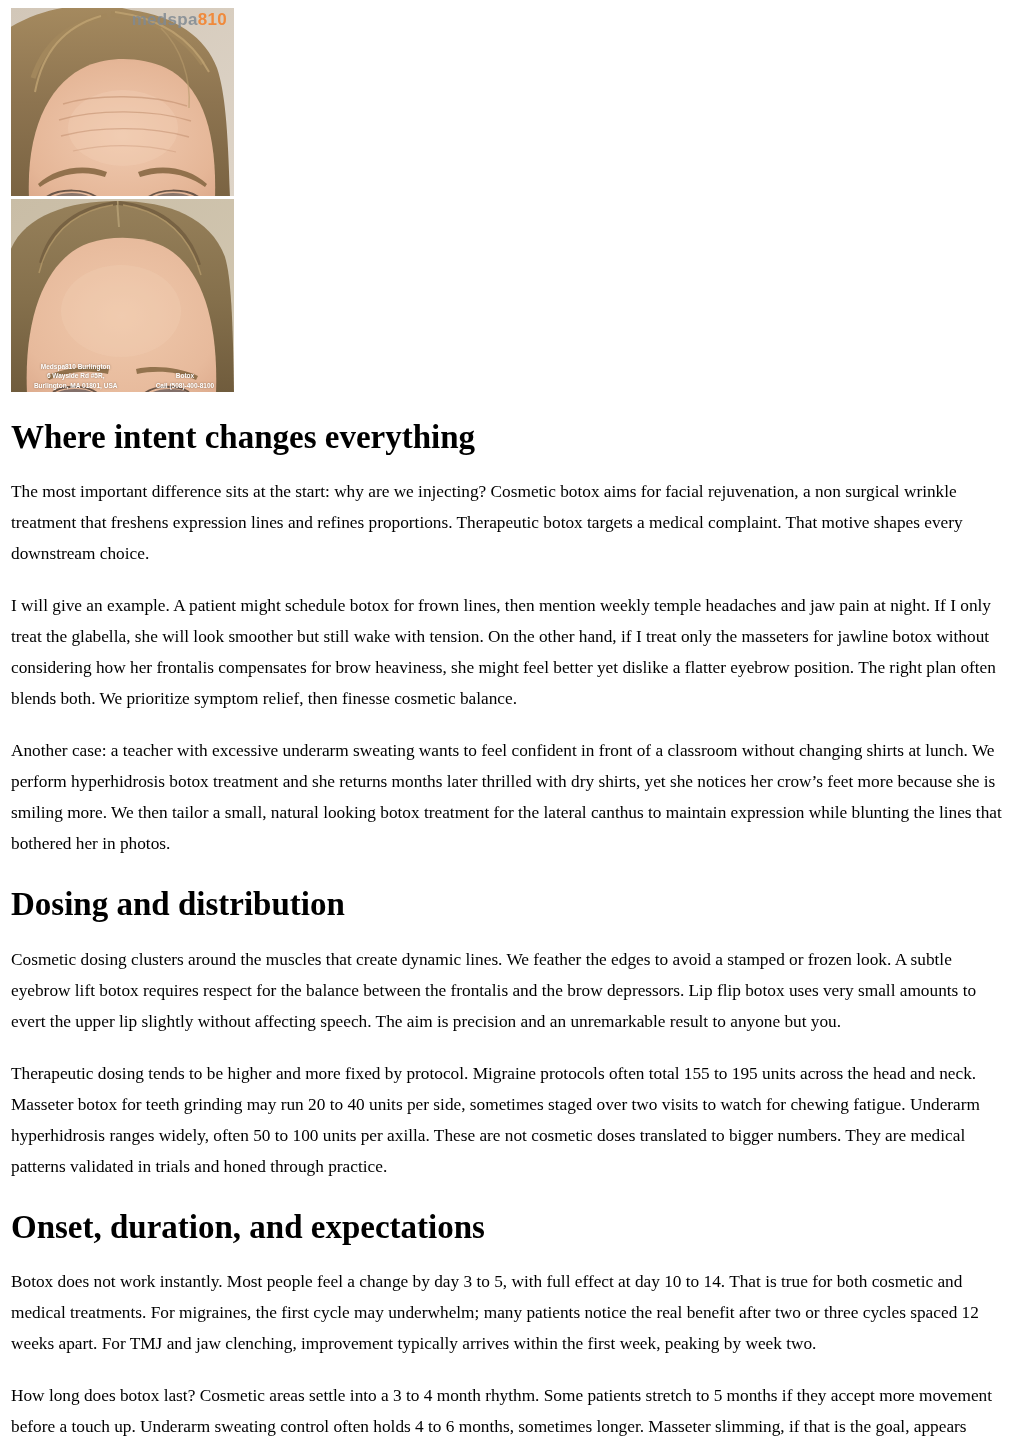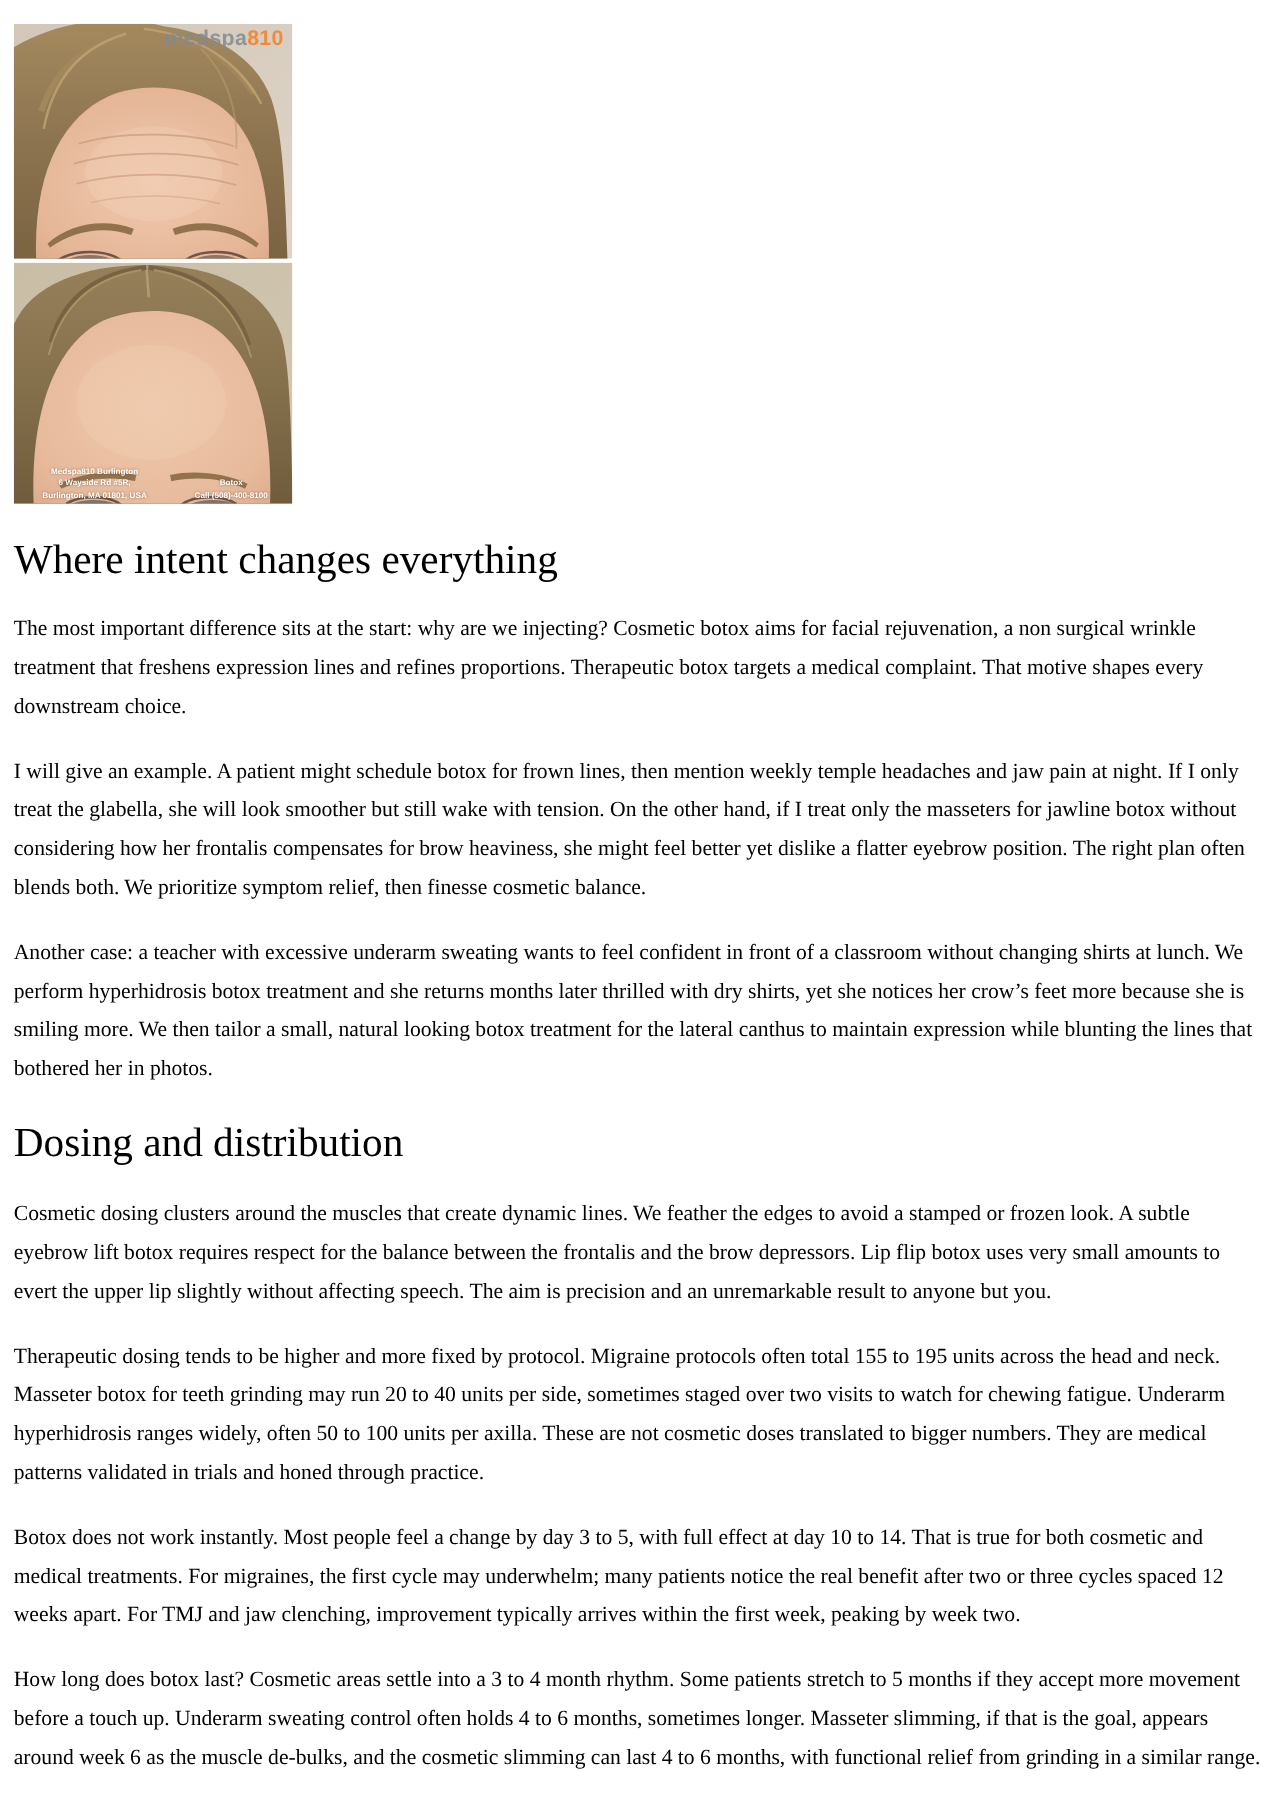--- a/index.html
+++ b/index.html
@@ -4,21 +4,21 @@
 <style>
   html, body {
     margin: 0; padding: 0;
     background: #ffffff;
     width: 1024px; height: 1448px;
     overflow: hidden;
   }
   .page {
     box-sizing: border-box;
     width: 1024px; height: 1448px;
-    padding: 19px 11px 0 11px;
+    padding: 8px 11px 0 11px;
     font-family: "Liberation Serif", "DejaVu Serif", serif;
     color: #000000;
   }
   
   figure.ba-figure {
     margin: 0; padding: 0;
     width: 223px;
   }
   .photo { position: relative; width: 223px; overflow: hidden; }
   .photo.top { height: 188px; margin-bottom: 3px; }
@@ -38,21 +38,21 @@
     font-size: 6.5px; font-weight: bold; line-height: 9.5px;
     color: #ffffff; text-align: center;
     text-shadow: 0 0 2px rgba(60,40,20,0.55);
   }
   .caption span { display: block; }
   .caption-left  { left: 3%;  width: 52%; }
   .caption-right { right: 1%; width: 42%; }
   
   h1, h2 {
     font-size: 33px; line-height: 1.1;
-    font-weight: normal;
+    font-weight: bold;
     margin: 27px 0 21px 0;
   }
   p {
     font-size: 17.3px; line-height: 31px;
     margin: 21px 0;
   }
 </style>
 </head>
 <body>
 
@@ -151,18 +151,19 @@
 
   <h1>Where intent changes everything</h1>
   <p>The most important difference sits at the start: why are we injecting? Cosmetic botox aims for facial rejuvenation, a non surgical wrinkle treatment that freshens expression lines and refines proportions. Therapeutic botox targets a medical complaint. That motive shapes every downstream choice.</p>
   <p>I will give an example. A patient might schedule botox for frown lines, then mention weekly temple headaches and jaw pain at night. If I only treat the glabella, she will look smoother but still wake with tension. On the other hand, if I treat only the masseters for jawline botox without considering how her frontalis compensates for brow heaviness, she might feel better yet dislike a flatter eyebrow position. The right plan often blends both. We prioritize symptom relief, then finesse cosmetic balance.</p>
   <p>Another case: a teacher with excessive underarm sweating wants to feel confident in front of a classroom without changing shirts at lunch. We perform hyperhidrosis botox treatment and she returns months later thrilled with dry shirts, yet she notices her crow’s feet more because she is smiling more. We then tailor a small, natural looking botox treatment for the lateral canthus to maintain expression while blunting the lines that bothered her in photos.</p>
 
   <h2>Dosing and distribution</h2>
   <p>Cosmetic dosing clusters around the muscles that create dynamic lines. We feather the edges to avoid a stamped or frozen look. A subtle eyebrow lift botox requires respect for the balance between the frontalis and the brow depressors. Lip flip botox uses very small amounts to evert the upper lip slightly without affecting speech. The aim is precision and an unremarkable result to anyone but you.</p>
   <p>Therapeutic dosing tends to be higher and more fixed by protocol. Migraine protocols often total 155 to 195 units across the head and neck. Masseter botox for teeth grinding may run 20 to 40 units per side, sometimes staged over two visits to watch for chewing fatigue. Underarm hyperhidrosis ranges widely, often 50 to 100 units per axilla. These are not cosmetic doses translated to bigger numbers. They are medical patterns validated in trials and honed through practice.</p>
 
+  <h2>Onset, duration, and expectations</h2>
   <p>Botox does not work instantly. Most people feel a change by day 3 to 5, with full effect at day 10 to 14. That is true for both cosmetic and medical treatments. For migraines, the first cycle may underwhelm; many patients notice the real benefit after two or three cycles spaced 12 weeks apart. For TMJ and jaw clenching, improvement typically arrives within the first week, peaking by week two.</p>
   <p>How long does botox last? Cosmetic areas settle into a 3 to 4 month rhythm. Some patients stretch to 5 months if they accept more movement before a touch up. Underarm sweating control often holds 4 to 6 months, sometimes longer. Masseter slimming, if that is the goal, appears around week 6 as the muscle de-bulks, and the cosmetic slimming can last 4 to 6 months, with functional relief from grinding in a similar range.</p>
 
   <h2>Safety and lines effects</h2>
 
 </div>
 
 </body></html>

